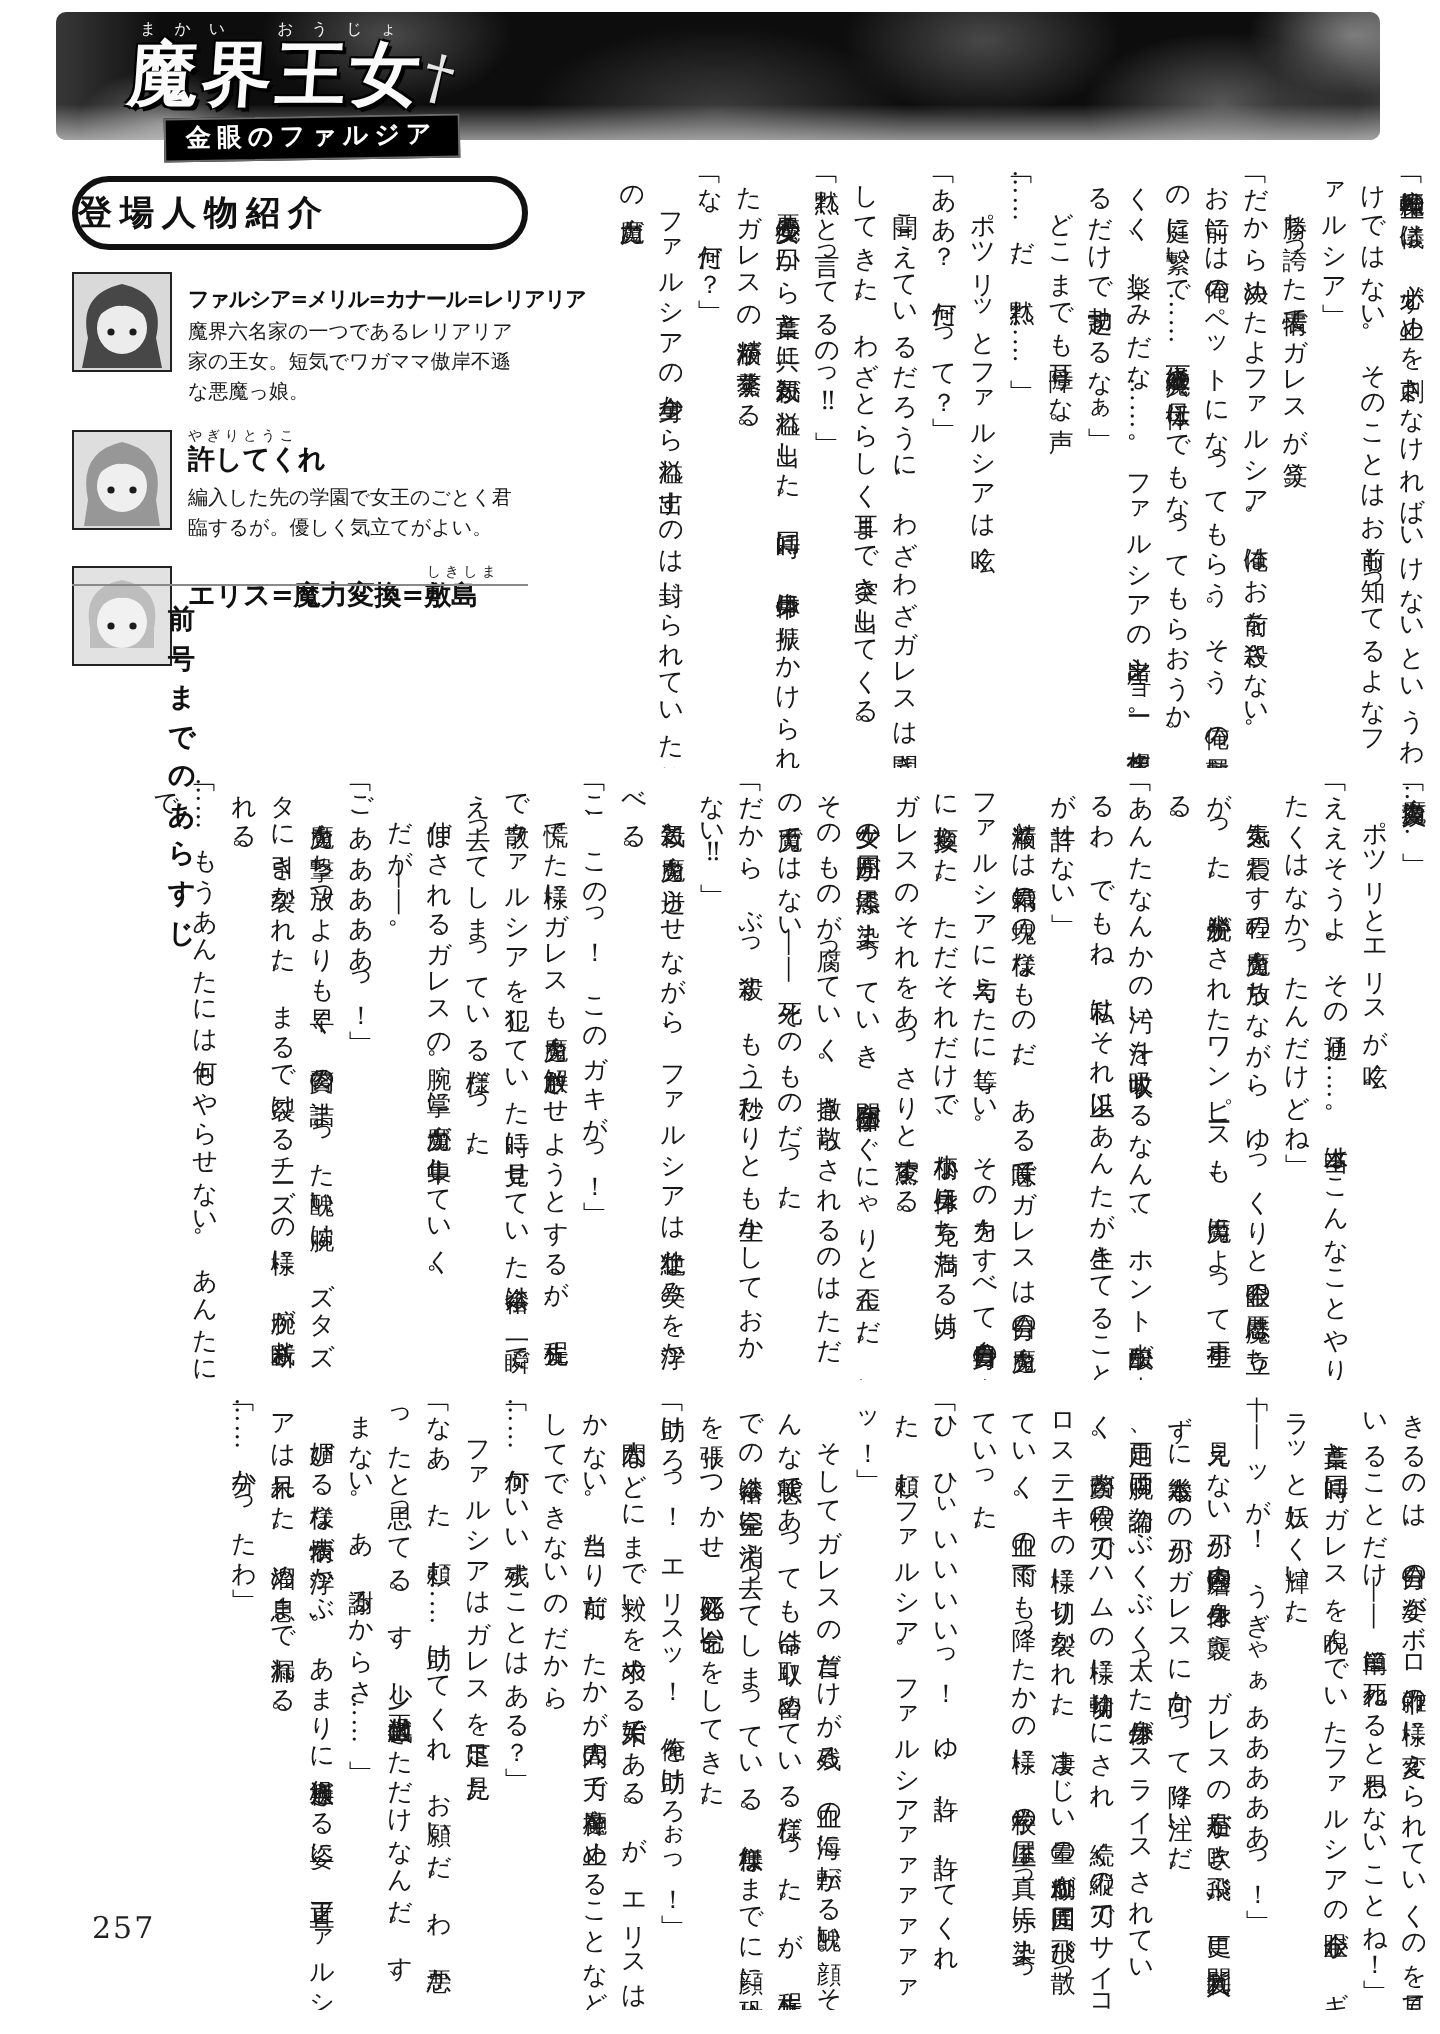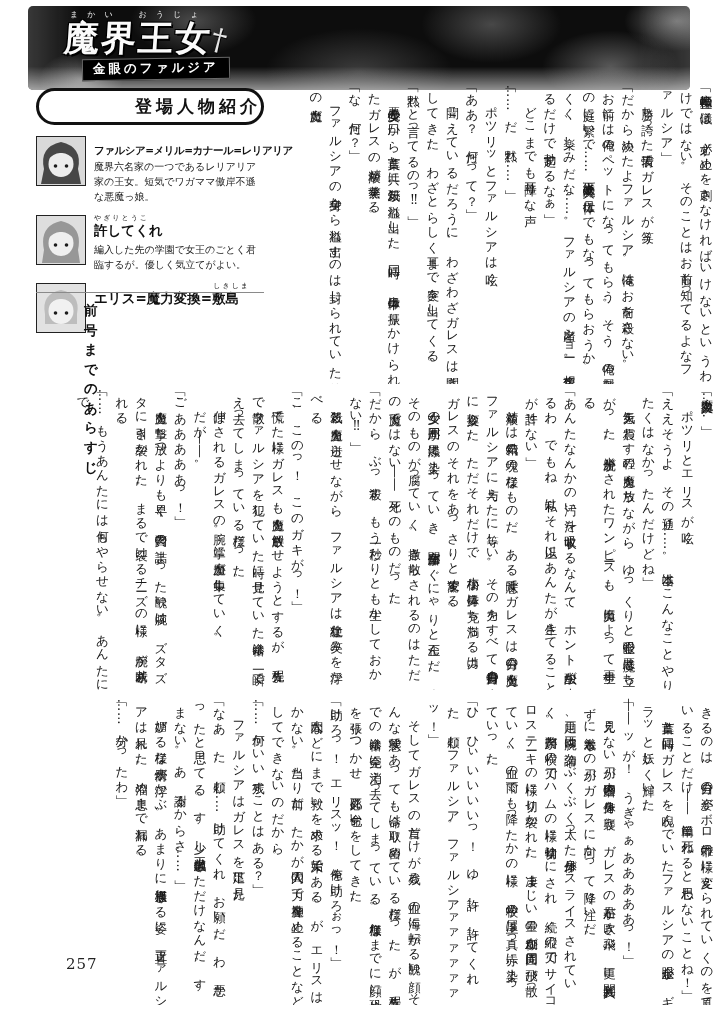--- a/index.html
+++ b/index.html
@@ -1,20 +1,20 @@
 <!DOCTYPE html>
 <html lang="ja"><head>
 <meta charset="utf-8">
 <style>
   html,body{margin:0;padding:0;background:#fff;}
   .page{position:relative;width:720px;height:1017px;background:#ffffff;overflow:hidden;
         font-family:"DejaVu Serif","Liberation Serif",serif;color:#1a1a1a;}
 
   
-  .banner{position:absolute;left:28px;top:6px;width:662px;height:84px;border-radius:5px;
+  .banner{position:absolute;left:28px;top:6px;width:662px;height:64px;border-radius:5px;
     background:
       radial-gradient(60px 40px at 8% 88%, #6f6f6f, transparent 70%),
       radial-gradient(90px 50px at 25% 18%, #4a4a4a, transparent 70%),
       radial-gradient(130px 60px at 50% 78%, #3d3d3d, transparent 72%),
       radial-gradient(100px 55px at 70% 22%, #484848, transparent 70%),
       radial-gradient(95px 50px at 88% 72%, #585858, transparent 72%),
       radial-gradient(70px 40px at 98% 18%, #6a6a6a, transparent 75%),
       #0d0d0d;}
   .banner::after{content:"";position:absolute;inset:0;border-radius:5px;
       background:linear-gradient(to bottom, rgba(255,255,255,0) 72%, rgba(255,255,255,.55) 100%),
@@ -28,21 +28,21 @@
       transform:skewX(-4deg);}
   .sword-glyph{display:inline-block;font-size:30px;color:#e5e5e5;vertical-align:top;
       transform:rotate(14deg) translateY(2px);text-shadow:1px 1px 0 #000;}
   .logo-sub{display:inline-block;background:#000;border:1px solid #6a6a6a;color:#fff;
       font-family:"DejaVu Sans","Liberation Sans",sans-serif;font-weight:bold;font-size:12.5px;
       letter-spacing:3px;padding:1px 10px 2px;transform:rotate(-1deg);margin-left:18px;margin-top:-3px;}
 
   
   .charbox{position:absolute;left:36px;top:88px;width:228px;
       font-family:"DejaVu Sans","Liberation Sans",sans-serif;}
-  .charbox-title{border:3px solid #111;border-radius:20px;text-align:right;font-weight:bold;
+  .charbox-title{border:3px solid #111;border-radius:20px;text-align:left;font-weight:bold;
       font-size:17px;letter-spacing:4px;padding:4px 0;color:#111;}
   .char-entry{display:flex;gap:8px;margin-top:11px;align-items:flex-start;}
   .portrait{width:48px;height:48px;border:1.5px solid #222;flex:none;background:#e3e3e3;}
   .char-info{flex:1;min-width:0;}
   .char-ruby{display:block;font-size:7px;letter-spacing:2px;color:#222;line-height:1.1;min-height:8px;}
   .char-ruby.right{text-align:right;padding-right:14px;}
   .char-name{display:block;font-weight:bold;color:#111;font-size:13.5px;line-height:1.15;}
   .char-name.long{font-size:10.5px;letter-spacing:-0.5px;white-space:nowrap;}
   .char-desc{display:block;font-family:Liberation Sans, sans-serif;
       font-size:10px;line-height:1.5;margin-top:3px;color:#1a1a1a;}
@@ -58,21 +58,21 @@
   
   .vband{position:absolute;writing-mode:vertical-rl;-webkit-writing-mode:vertical-rl;
       text-orientation:mixed;font-size:12.5px;line-height:1.56;letter-spacing:0.8px;
       color:#181818;overflow:hidden;}
   .vband p{margin:0;padding:0;}
   .band1{left:266px;top:84px;width:450px;height:300px;}
   .band2{left:33px;top:388px;width:684px;height:302px;}
   .band3{left:33px;top:698px;width:684px;height:307px;}
 
   
-  .page-num{position:absolute;left:46px;top:955px;font-size:15px;letter-spacing:1px;color:#222;margin-left:20px;}
+  .page-num{position:absolute;left:46px;top:955px;font-size:15px;letter-spacing:1px;color:#222;}
 </style>
 </head>
 <body>
 
 <div class="page">
 
   <div class="banner">
     <div class="logo">
       <span class="logo-ruby">まかい　おうじょ</span>
       <span class="logo-title">魔界王女</span><span class="sword-glyph">†</span><br>

